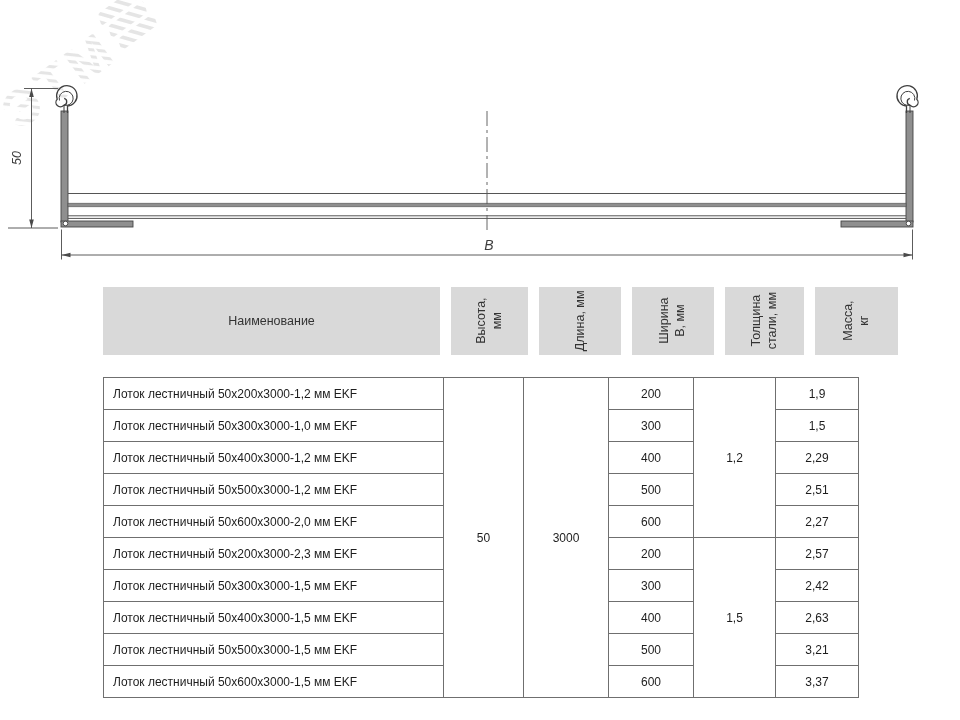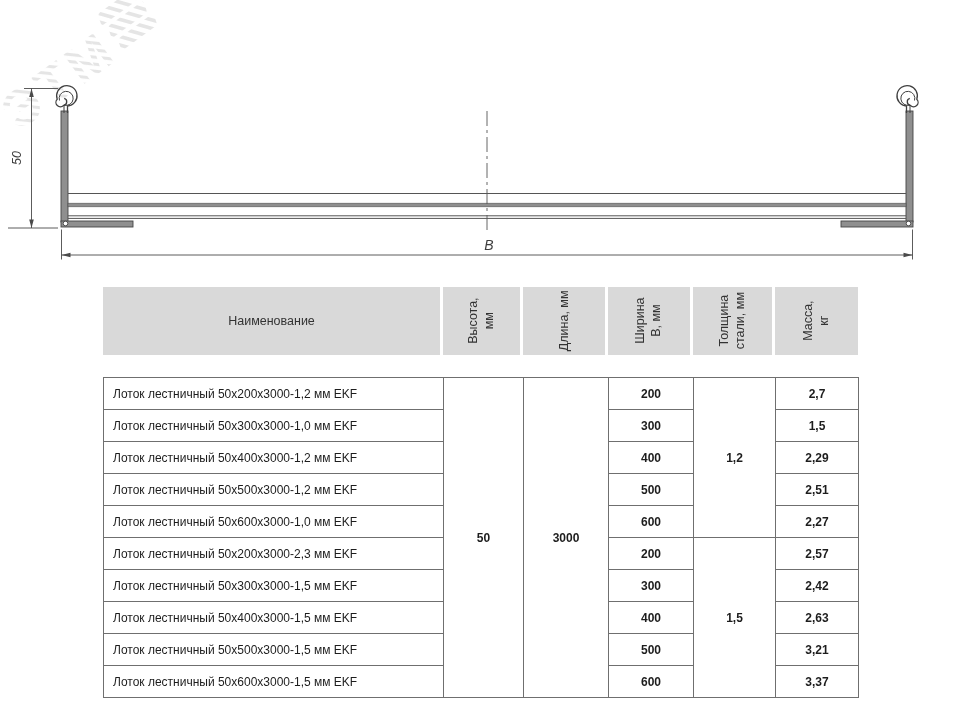--- a/index.html
+++ b/index.html
@@ -8,20 +8,21 @@
     font-family:"Liberation Sans", sans-serif; overflow:hidden;
   }
   svg.drawing { position:absolute; left:0; top:0; }
 
   .tablewrap { position:absolute; left:103px; top:287px; width:755px; }
 
   .thead {
     display:grid;
     grid-template-columns:340px 80px 85px 85px 82px 83px;
     height:68px;
+    gap:8px;
   }
   .hcell {
     background:#d9d9d9; margin-right:3px;
     display:flex; align-items:center; justify-content:center;
     font-size:12.5px; color:#333; overflow:visible;
   }
   .hcell:last-child { margin-right:0; }
   .htext { text-align:center; }
   .vtext {
     transform:rotate(-90deg);
@@ -32,21 +33,21 @@
   table.body {
     border-collapse:collapse; table-layout:fixed;
     width:755px; margin-top:22px;
     border:1.5px solid #4a4a4a;
   }
   table.body td {
     border:1px solid #6f6f6f; height:29px;
     font-size:12px; color:#1d1d1d; overflow:hidden; white-space:nowrap;
   }
   td.name { text-align:left; padding-left:9px; }
-  td.num  { text-align:center;font-weight:bold; }
+  td.num  { text-align:center; }
 </style>
 </head>
 <body>
 
 <div class="stage">
 
   <svg class="drawing" width="960" height="285" viewBox="0 0 960 285">
     <defs>
       <pattern id="wmhatch" patternUnits="userSpaceOnUse" width="7" height="7" patternTransform="rotate(42)">
         <rect width="7" height="3.1" fill="#e3e3e3"></rect>
@@ -141,39 +142,39 @@
           <col style="width:82px">
           <col style="width:83px">
       </colgroup>
       <tbody>
           <tr>
         <td class="name">Лоток лестничный 50x200x3000-1,2 мм EKF</td>
         <td class="num" rowspan="10">50</td>
         <td class="num" rowspan="10">3000</td>
         <td class="num">200</td>
         <td class="num" rowspan="5">1,2</td>
-        <td class="num">2,7</td>
+        <td class="num">1,9</td>
       </tr>
       <tr>
         <td class="name">Лоток лестничный 50x300x3000-1,0 мм EKF</td>
         <td class="num">300</td>
         <td class="num">1,5</td>
       </tr>
       <tr>
         <td class="name">Лоток лестничный 50x400x3000-1,2 мм EKF</td>
         <td class="num">400</td>
         <td class="num">2,29</td>
       </tr>
       <tr>
         <td class="name">Лоток лестничный 50x500x3000-1,2 мм EKF</td>
         <td class="num">500</td>
         <td class="num">2,51</td>
       </tr>
       <tr>
-        <td class="name">Лоток лестничный 50x600x3000-1,0 мм EKF</td>
+        <td class="name">Лоток лестничный 50x600x3000-2,0 мм EKF</td>
         <td class="num">600</td>
         <td class="num">2,27</td>
       </tr>
       <tr>
         <td class="name">Лоток лестничный 50x200x3000-2,3 мм EKF</td>
         <td class="num">200</td>
         <td class="num" rowspan="5">1,5</td>
         <td class="num">2,57</td>
       </tr>
       <tr>

